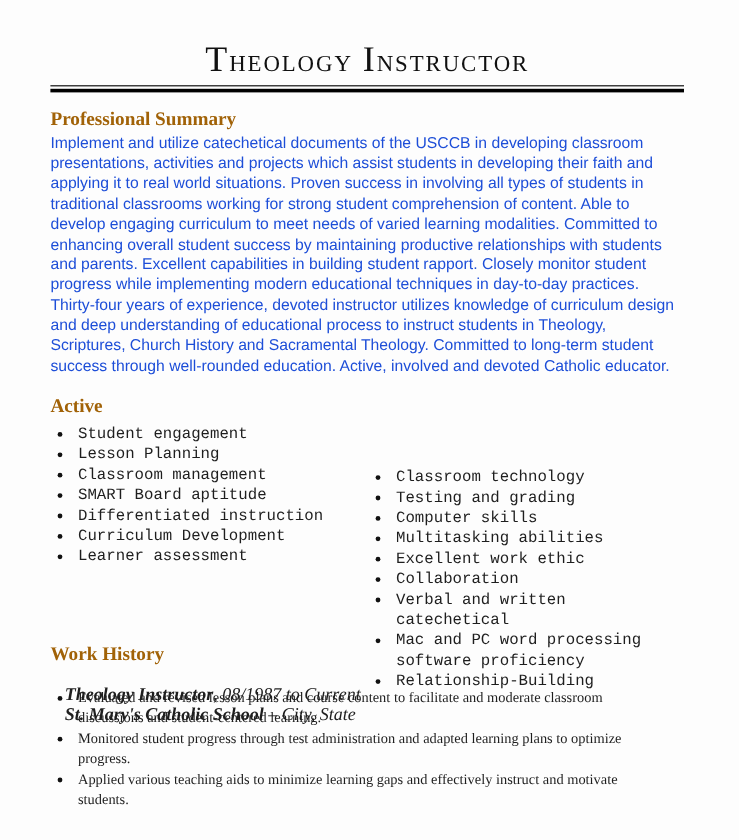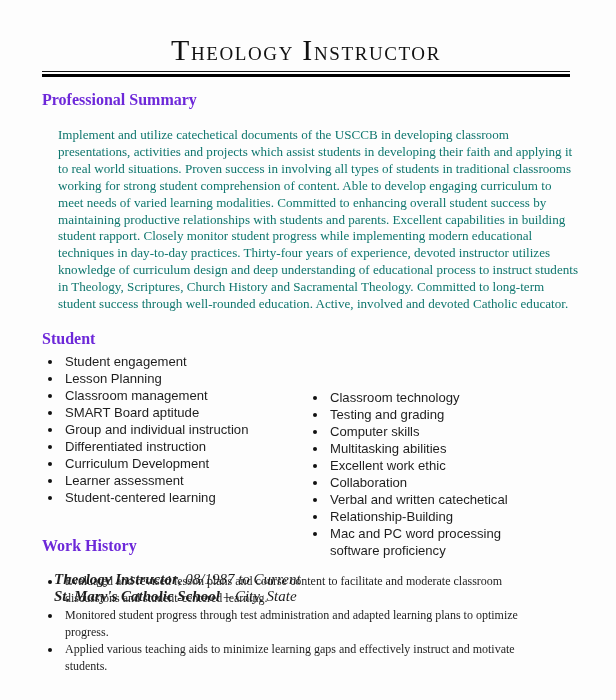--- a/index.html
+++ b/index.html
@@ -53,40 +53,40 @@
       height: 3px;
       background: #000;
     }
     .section-title {
       position: absolute;
       left: 0;
       margin: 0;
       font-family: "Liberation Serif", "DejaVu Serif", serif;
       font-size: 16px;
       font-weight: bold;
-      color: #6d28d9;
+      color: #a16207;
       line-height: 18px;
     }
     .para {
       position: absolute;
       left: 0;
       top: 111px;
       width: 520px;
-      margin: 16px;
-      font-family: Liberation Serif, serif;
+      margin: 0;
+      font-family: Liberation Sans, sans-serif;
       font-size: 13.1px;
       line-height: 16.9px;
-      color: #0f766e;
+      color: #1d4ed8;
     }
     .skills-col {
       position: absolute;
       margin: 0;
       padding: 0;
       list-style: none;
-      font-family: Liberation Sans, sans-serif;
+      font-family: Liberation Mono, monospace;
       font-size: 13.1px;
       line-height: 17px;
     }
     .skills-col li {
       position: relative;
       padding-left: 23px;
     }
     .skills-col li::before {
       content: "";
       position: absolute;
@@ -141,44 +141,42 @@
 <div class="page">
 
   <h1 class="title"><span class="cap">T</span><span>heology</span> <span class="cap">I</span><span>nstructor</span></h1>
 
   <div class="rule-thin"></div>
   <div class="rule-thick"></div>
 
   <h2 class="section-title" style="top:91px;">Professional Summary</h2>
   <p class="para">Implement and utilize catechetical documents of the USCCB in developing classroom presentations, activities and projects which assist students in developing their faith and applying it to real world situations. Proven success in involving all types of students in traditional classrooms working for strong student comprehension of content. Able to develop engaging curriculum to meet needs of varied learning modalities. Committed to enhancing overall student success by maintaining productive relationships with students and parents. Excellent capabilities in building student rapport. Closely monitor student progress while implementing modern educational techniques in day-to-day practices. Thirty-four years of experience, devoted instructor utilizes knowledge of curriculum design and deep understanding of educational process to instruct students in Theology, Scriptures, Church History and Sacramental Theology. Committed to long-term student success through well-rounded education. Active, involved and devoted Catholic educator.</p>
 
-  <h2 class="section-title" style="top:330px;">Student</h2>
+  <h2 class="section-title" style="top:330px;">Active</h2>
 
   <ul class="skills-col" style="left:0; top:353px; width:265px;">
     <li>Student engagement</li>
     <li>Lesson Planning</li>
     <li>Classroom management</li>
     <li>SMART Board aptitude</li>
-    <li>Group and individual instruction</li>
     <li>Differentiated instruction</li>
     <li>Curriculum Development</li>
     <li>Learner assessment</li>
-    <li>Student-centered learning</li>
   </ul>
 
   <ul class="skills-col" style="left:265px; top:353px; width:245px;margin-top:36px;">
     <li>Classroom technology</li>
     <li>Testing and grading</li>
     <li>Computer skills</li>
     <li>Multitasking abilities</li>
     <li>Excellent work ethic</li>
     <li>Collaboration</li>
     <li>Verbal and written catechetical</li>
+    <li>Mac and PC word processing software proficiency</li>
     <li>Relationship-Building</li>
-    <li>Mac and PC word processing software proficiency</li>
   </ul>
 
   <h2 class="section-title" style="top:537px;">Work History</h2>
 
   <p class="job-line" style="top:559px;"><span class="bold">Theology Instructor</span><span>, 08/1987 to Current</span></p>
 
   <p class="job-line" style="top:576px;"><span class="bold">St. Mary's Catholic School</span><span> – City, State</span></p>
 
   <ul class="duties">
     <li>Evaluated and revised lesson plans and course content to facilitate and moderate classroom discussions and student-centered learning.</li>

